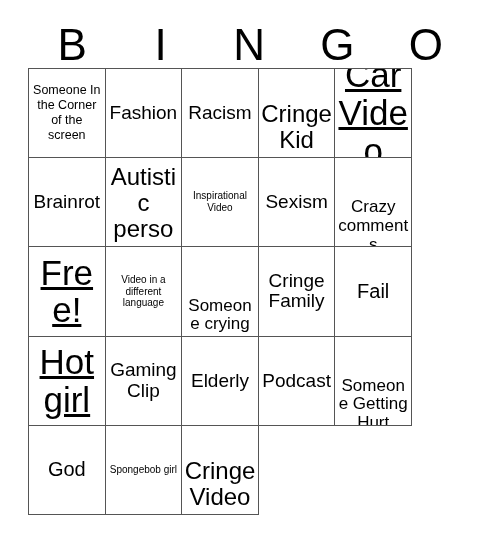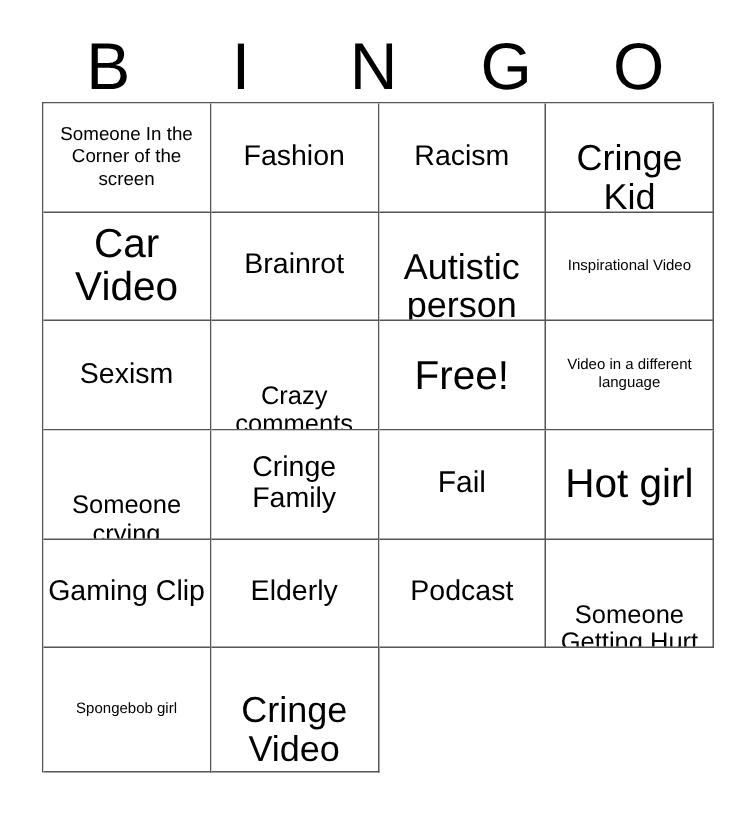--- a/index.html
+++ b/index.html
@@ -43,24 +43,24 @@
     font-weight: 400;
     letter-spacing: 0px;
     user-select: none;
   }
 
   
   #grid {
     position: absolute;
     left: 28px;
     top: 68px;
-    width: 448px;
+    width: 384px;
     height: 447px;
     display: grid;
-    grid-template-columns: repeat(4, 1fr);
+    grid-template-columns: repeat(5, 1fr);
     grid-template-rows: repeat(5, 1fr);
     border-top: 1px solid #555555;
     border-left: 1px solid #555555;
     box-sizing: border-box;
     background: #ffffff;
   }
   .cell {
     border-right: 1px solid #555555;
     border-bottom: 1px solid #555555;
     box-sizing: border-box;
@@ -75,21 +75,21 @@
   .cell-text {
     color: #000000;
     display: block;
     width: 100%;
     line-height: 1.06;
     word-wrap: break-word;
   }
 
   
   .fs-xxl .cell-text { font-size: 20px; line-height: 1.08; }
-  .fs-xl  .cell-text { font-size: 27px; line-height: 1.08; }
+  .fs-xl  .cell-text { font-size: 35px; line-height: 1.08; text-decoration: underline; }
   .fs-lg  .cell-text { font-size: 24px; line-height: 1.08; margin-top: 28px; }
   .fs-md  .cell-text { font-size: 19px; line-height: 1.07; }
   .fs-sm  .cell-text { font-size: 17px; line-height: 1.10; margin-top: 48px; }
   .fs-xs  .cell-text { font-size: 10px; line-height: 1.18; }
   .fs-xxs .cell-text { font-size: 12.5px; line-height: 1.22; }
 </style>
 </head>
 <body>
 
 <div id="card">
@@ -156,20 +156,23 @@
       </div>
       <div class="cell fs-md">
         <span class="cell-text">Elderly</span>
       </div>
       <div class="cell fs-md">
         <span class="cell-text">Podcast</span>
       </div>
       <div class="cell fs-sm">
         <span class="cell-text">Someone Getting Hurt</span>
       </div>
+      <div class="cell fs-xxl">
+        <span class="cell-text">God</span>
+      </div>
       <div class="cell fs-xs">
         <span class="cell-text">Spongebob girl</span>
       </div>
       <div class="cell fs-lg">
         <span class="cell-text">Cringe Video</span>
       </div>
     </div>
 
 </div>
 

